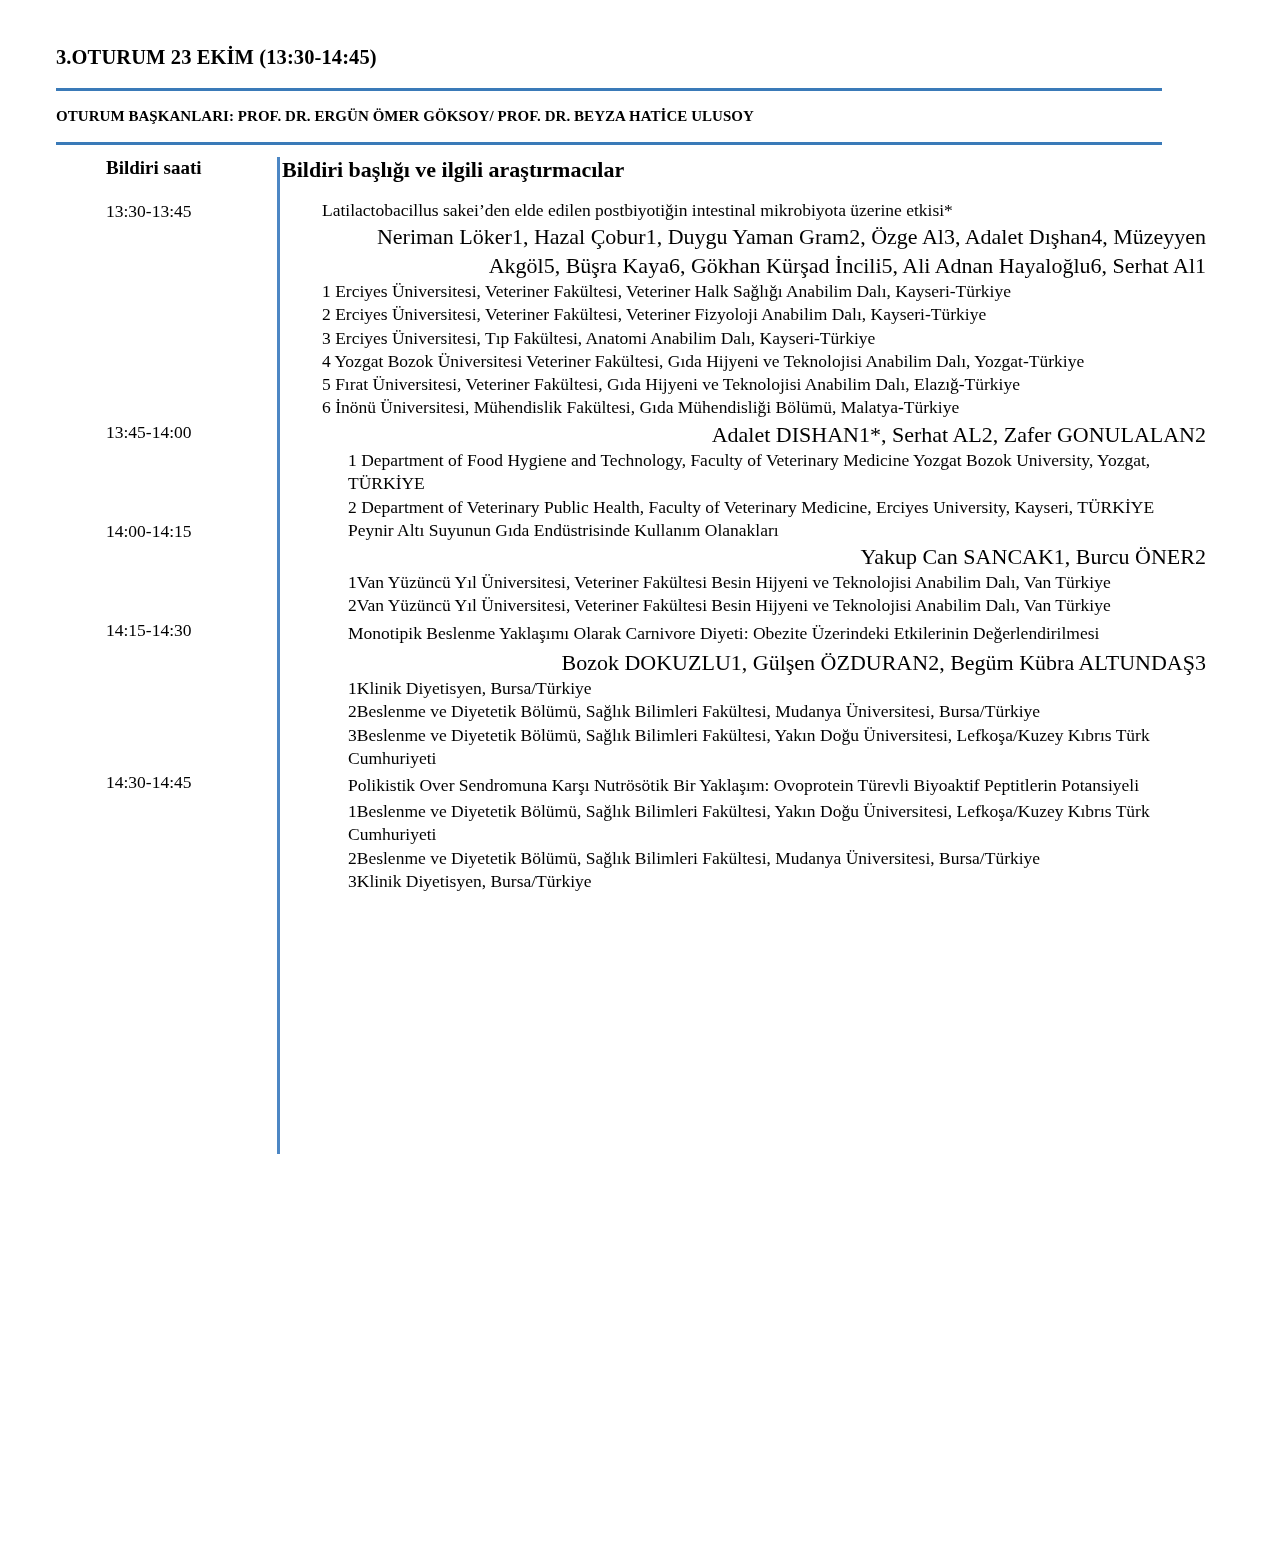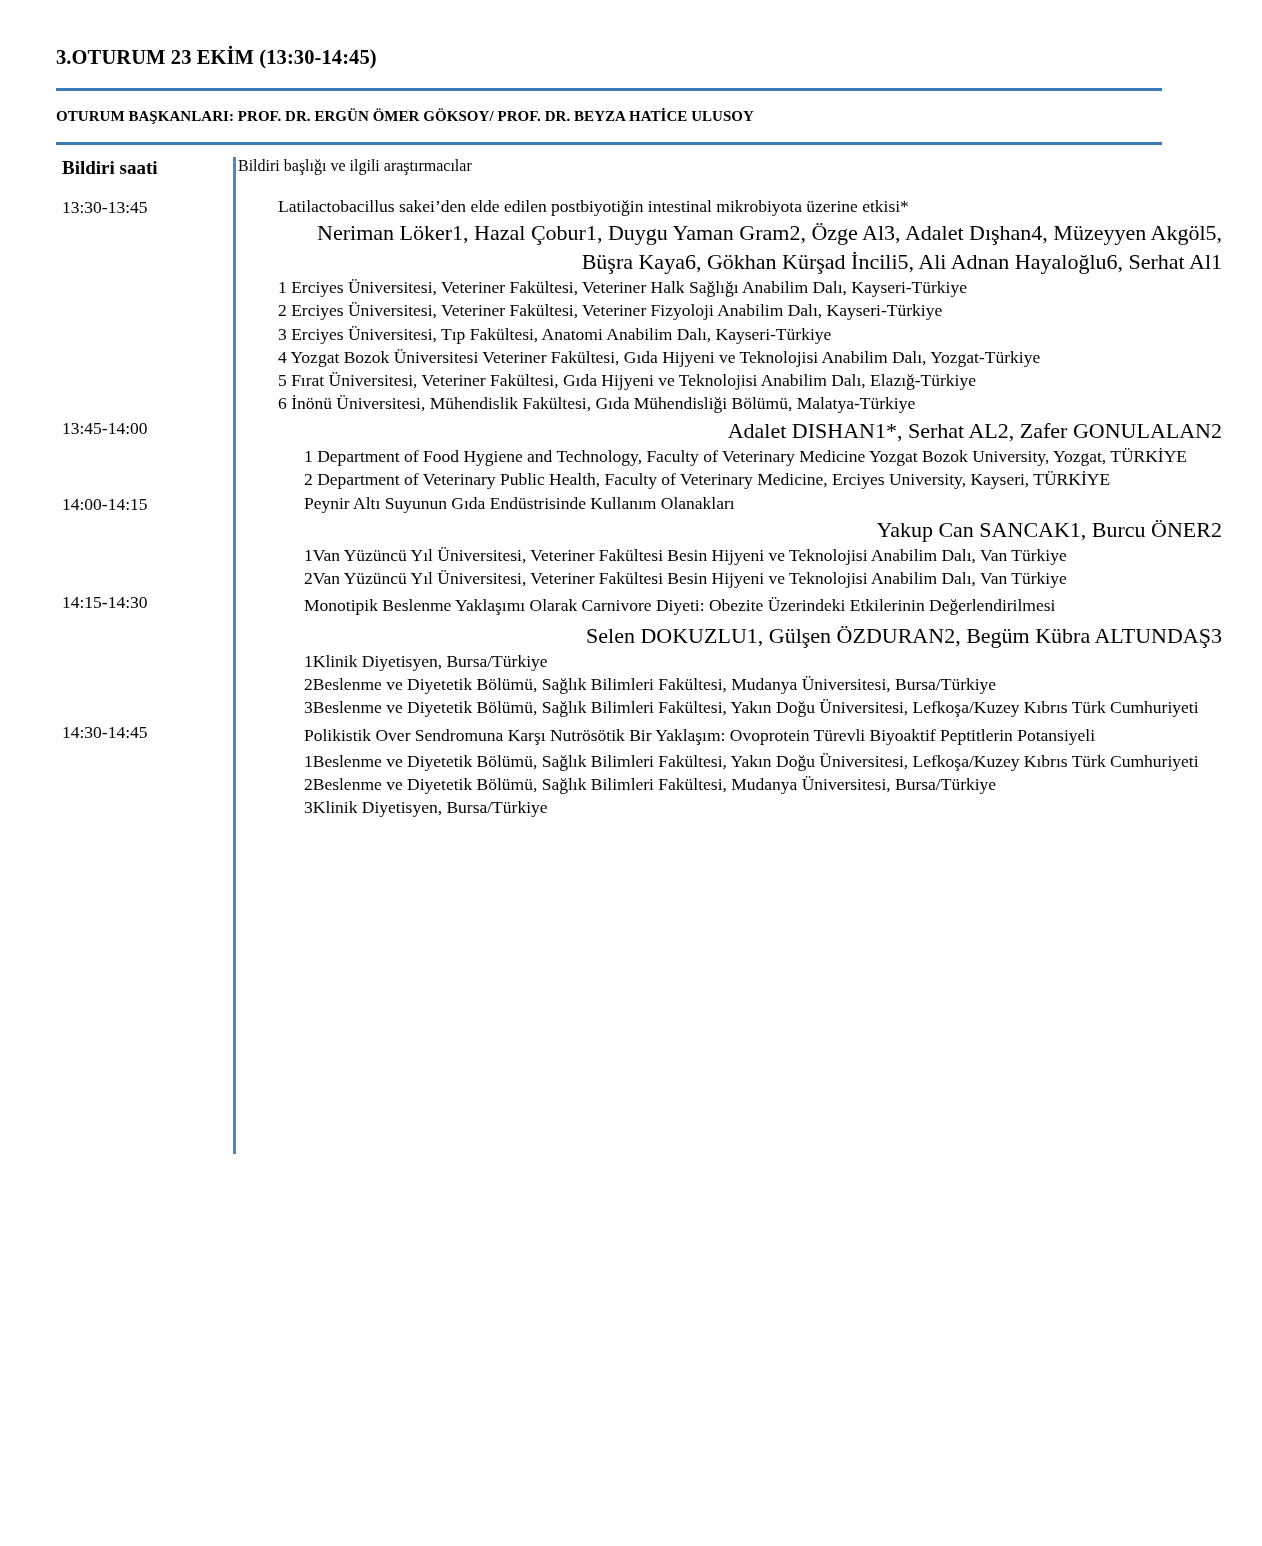--- a/index.html
+++ b/index.html
@@ -12,21 +12,21 @@
     height: 1546px;
     font-family: "Liberation Serif", "DejaVu Serif", serif;
     color: #000000;
     -webkit-font-smoothing: antialiased;
   }
   .page {
     position: relative;
     width: 1262px;
     height: 1546px;
     box-sizing: border-box;
-    padding: 0 40px 0 56px;
+    padding: 0 56px 0 56px;
   }
 
   
   .session-title {
     font-size: 20.5px;
     font-weight: bold;
     letter-spacing: 0.1px;
     padding-top: 46px;
     line-height: 1.15;
   }
@@ -45,20 +45,21 @@
     letter-spacing: 0.05px;
     padding-top: 17px;
     padding-bottom: 2px;
     white-space: nowrap;
   }
 
   
   .table {
     position: relative;
     margin-top: 12px;
+    margin-left: 44px;
   }
   .col-divider {
     position: absolute;
     left: 177px;
     top: 0;
     width: 3px;
     background: #4d87c4;
     height: 997px;
   }
   .row {
@@ -76,22 +77,22 @@
     box-sizing: border-box;
     padding-left: 45px;
   }
 
   .hdr-row { margin-bottom: 16px; }
   .hdr-time {
     font-size: 19px;
     font-weight: bold;
   }
   .hdr-title {
-    font-size: 16px;
-    font-weight: normal;
+    font-size: 22px;
+    font-weight: bold;
     padding-left: 5px;
   }
 
   .time-label {
     font-size: 17.5px;
     line-height: 1.32;
     padding-top: 1px;
   }
 
   .entry-title {
@@ -163,21 +164,21 @@
             <div class="entry-title">Peynir Altı Suyunun Gıda Endüstrisinde Kullanım Olanakları</div>
             <div class="authors">Yakup Can SANCAK1, Burcu ÖNER2</div>
             <div class="affil">1Van Yüzüncü Yıl Üniversitesi, Veteriner Fakültesi Besin Hijyeni ve Teknolojisi Anabilim Dalı, Van Türkiye</div>
             <div class="affil">2Van Yüzüncü Yıl Üniversitesi, Veteriner Fakültesi Besin Hijyeni ve Teknolojisi Anabilim Dalı, Van Türkiye</div>
           </div>
         </div>
         <div class="row entry-row">
           <div class="time-cell time-label">14:15-14:30</div>
           <div class="content-cell entry">
             <div class="entry-title wrapped">Monotipik Beslenme Yaklaşımı Olarak Carnivore Diyeti: Obezite Üzerindeki Etkilerinin Değerlendirilmesi</div>
-            <div class="authors">Selen DOKUZLU1, Gülşen ÖZDURAN2, Begüm Kübra ALTUNDAŞ3</div>
+            <div class="authors">Bozok DOKUZLU1, Gülşen ÖZDURAN2, Begüm Kübra ALTUNDAŞ3</div>
             <div class="affil">1Klinik Diyetisyen, Bursa/Türkiye</div>
             <div class="affil">2Beslenme ve Diyetetik Bölümü, Sağlık Bilimleri Fakültesi, Mudanya Üniversitesi, Bursa/Türkiye</div>
             <div class="affil">3Beslenme ve Diyetetik Bölümü, Sağlık Bilimleri Fakültesi, Yakın Doğu Üniversitesi, Lefkoşa/Kuzey Kıbrıs Türk Cumhuriyeti</div>
           </div>
         </div>
         <div class="row entry-row">
           <div class="time-cell time-label">14:30-14:45</div>
           <div class="content-cell entry">
             <div class="entry-title wrapped">Polikistik Over Sendromuna Karşı Nutrösötik Bir Yaklaşım: Ovoprotein Türevli Biyoaktif Peptitlerin Potansiyeli</div>
             <div class="affil">1Beslenme ve Diyetetik Bölümü, Sağlık Bilimleri Fakültesi, Yakın Doğu Üniversitesi, Lefkoşa/Kuzey Kıbrıs Türk Cumhuriyeti</div>

